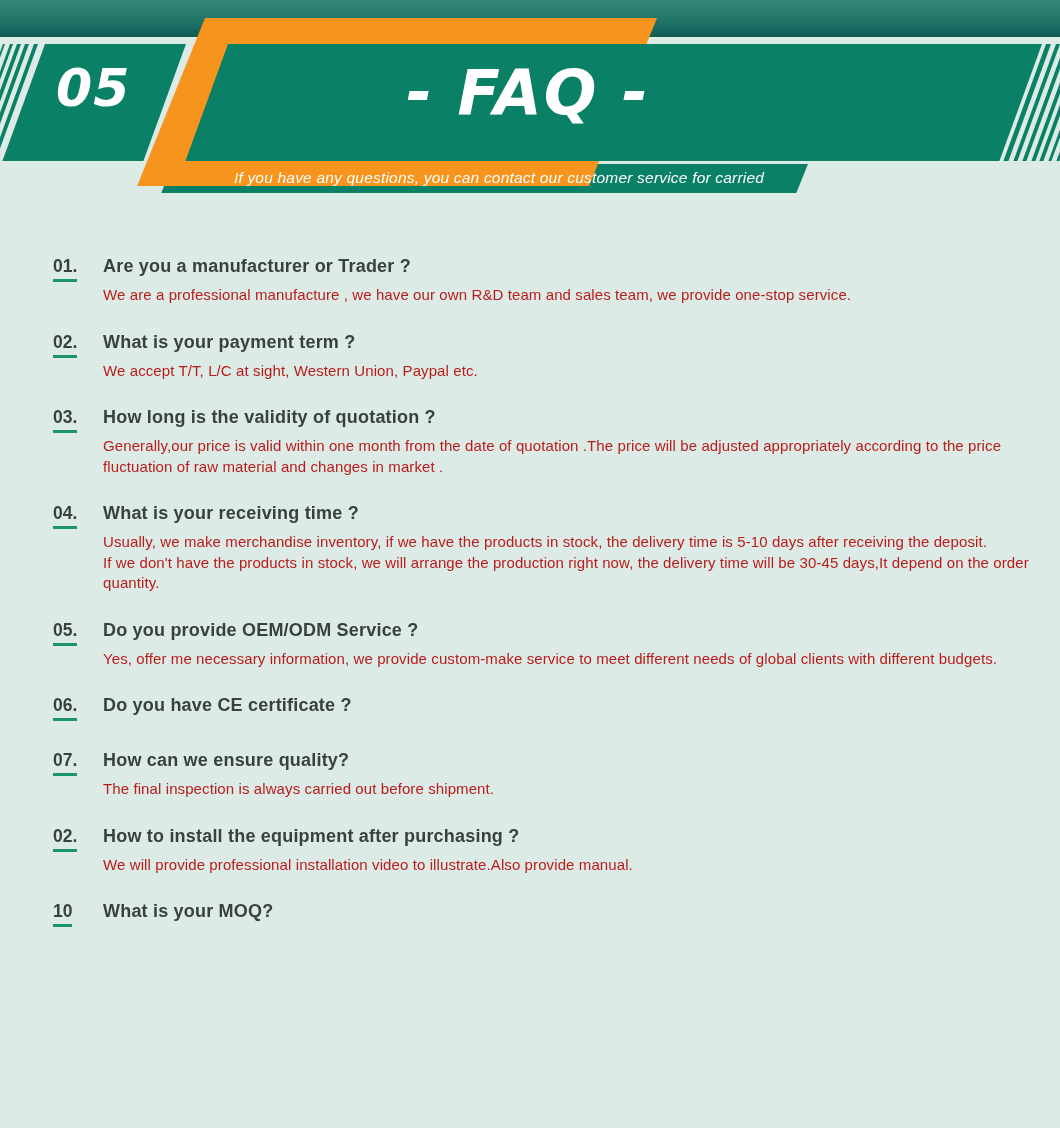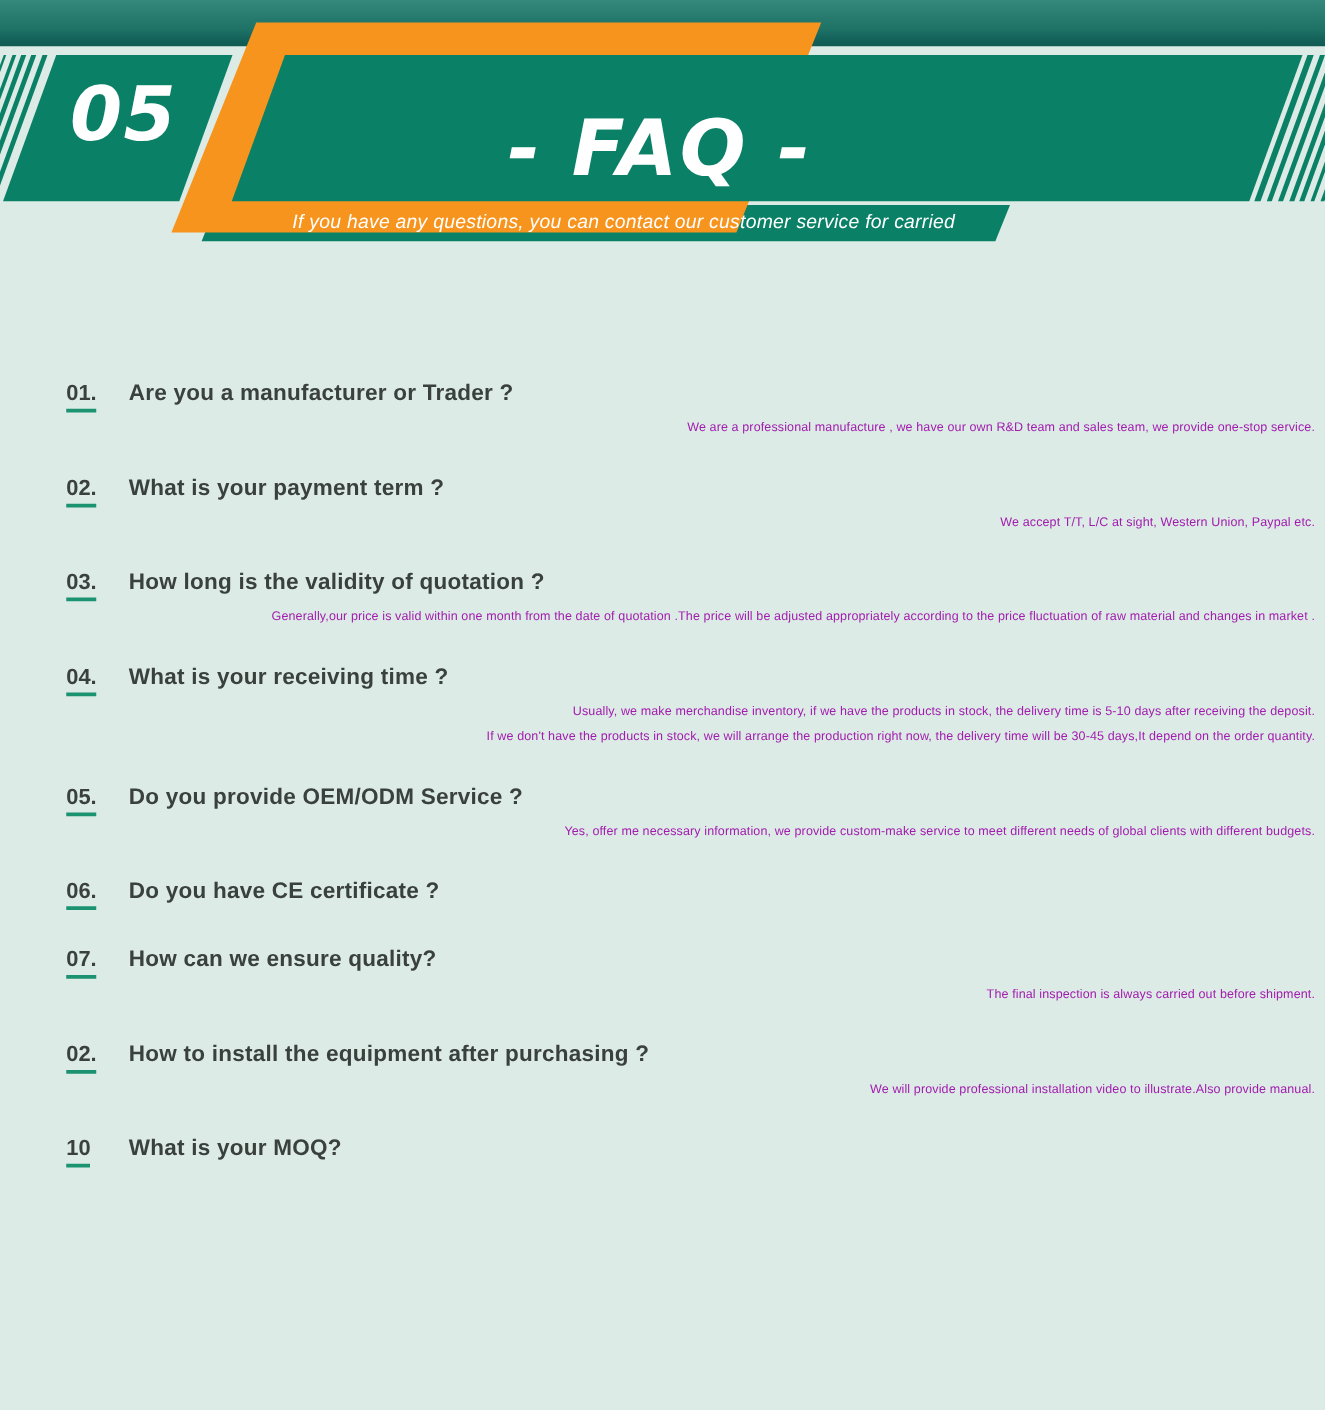--- a/index.html
+++ b/index.html
@@ -29,50 +29,50 @@
   .stripes{
     position:absolute;top:44px;height:117px;display:flex;align-items:stretch;
     transform:skewX(-20deg);transform-origin:0 0;gap:4.5px;
   }
   .stripes.left{left:-62px;width:100px;justify-content:flex-end;}
   .stripes.right{left:1046px;width:130px;justify-content:flex-start;}
   .stripes i{display:block;background:#0a8066;height:100%;}
   .num05{
     position:absolute;left:56px;top:62px;
     font-family:"DejaVu Sans",sans-serif;font-weight:bold;font-style:italic;
-    font-size:60px;line-height:1;color:#ffffff;letter-spacing:1px;
+    font-size:52px;line-height:1;color:#ffffff;letter-spacing:1px;
   }
   .faq-title{
-    position:absolute;left:528px;top:88px;transform:translateX(-50%);
+    position:absolute;left:528px;top:62px;transform:translateX(-50%);
     font-family:"DejaVu Sans",sans-serif;font-weight:bold;font-style:italic;
     font-size:62px;line-height:1;color:#ffffff;letter-spacing:2px;white-space:nowrap;
   }
   .subtitle-bar{
     position:absolute;left:173px;top:164px;width:635px;height:29px;
     background:#0a8066;transform:skewX(-22deg);transform-origin:0 0;
   }
   .subtitle-text{
     position:absolute;left:499px;top:169px;transform:translateX(-50%);
     font-style:italic;font-size:15.5px;color:#ffffff;white-space:nowrap;letter-spacing:.2px;
   }
   
-  .faq-list{padding:256px 8px 30px 53px;margin-top:48px;}
+  .faq-list{padding:256px 26px 30px 53px;}
   .faq-item{display:grid;grid-template-columns:50px 1fr;margin-bottom:26px;}
   .num{
     display:inline-block;justify-self:start;
     font-size:17.5px;font-weight:bold;color:#3a403d;line-height:1.2;
     border-bottom:3px solid #1b9270;padding-bottom:2px;
   }
   .question{
     margin:0 0 8px 0;font-size:18px;font-weight:bold;color:#3a403d;
     line-height:21px;letter-spacing:.2px;
   }
   .answer{
-    margin:0;font-size:10px;line-height:20.5px;color:#a21caf;
-    white-space:pre-line;letter-spacing:.1px;text-align:right;
+    margin:0;font-size:15px;line-height:20.5px;color:#b91c1c;
+    white-space:pre-line;letter-spacing:.1px;
   }
 </style>
 </head>
 <body>
 
 <div class="page">
 
   <div class="hdr">
     <div class="top-band"></div>
     <div class="subtitle-bar"></div>

